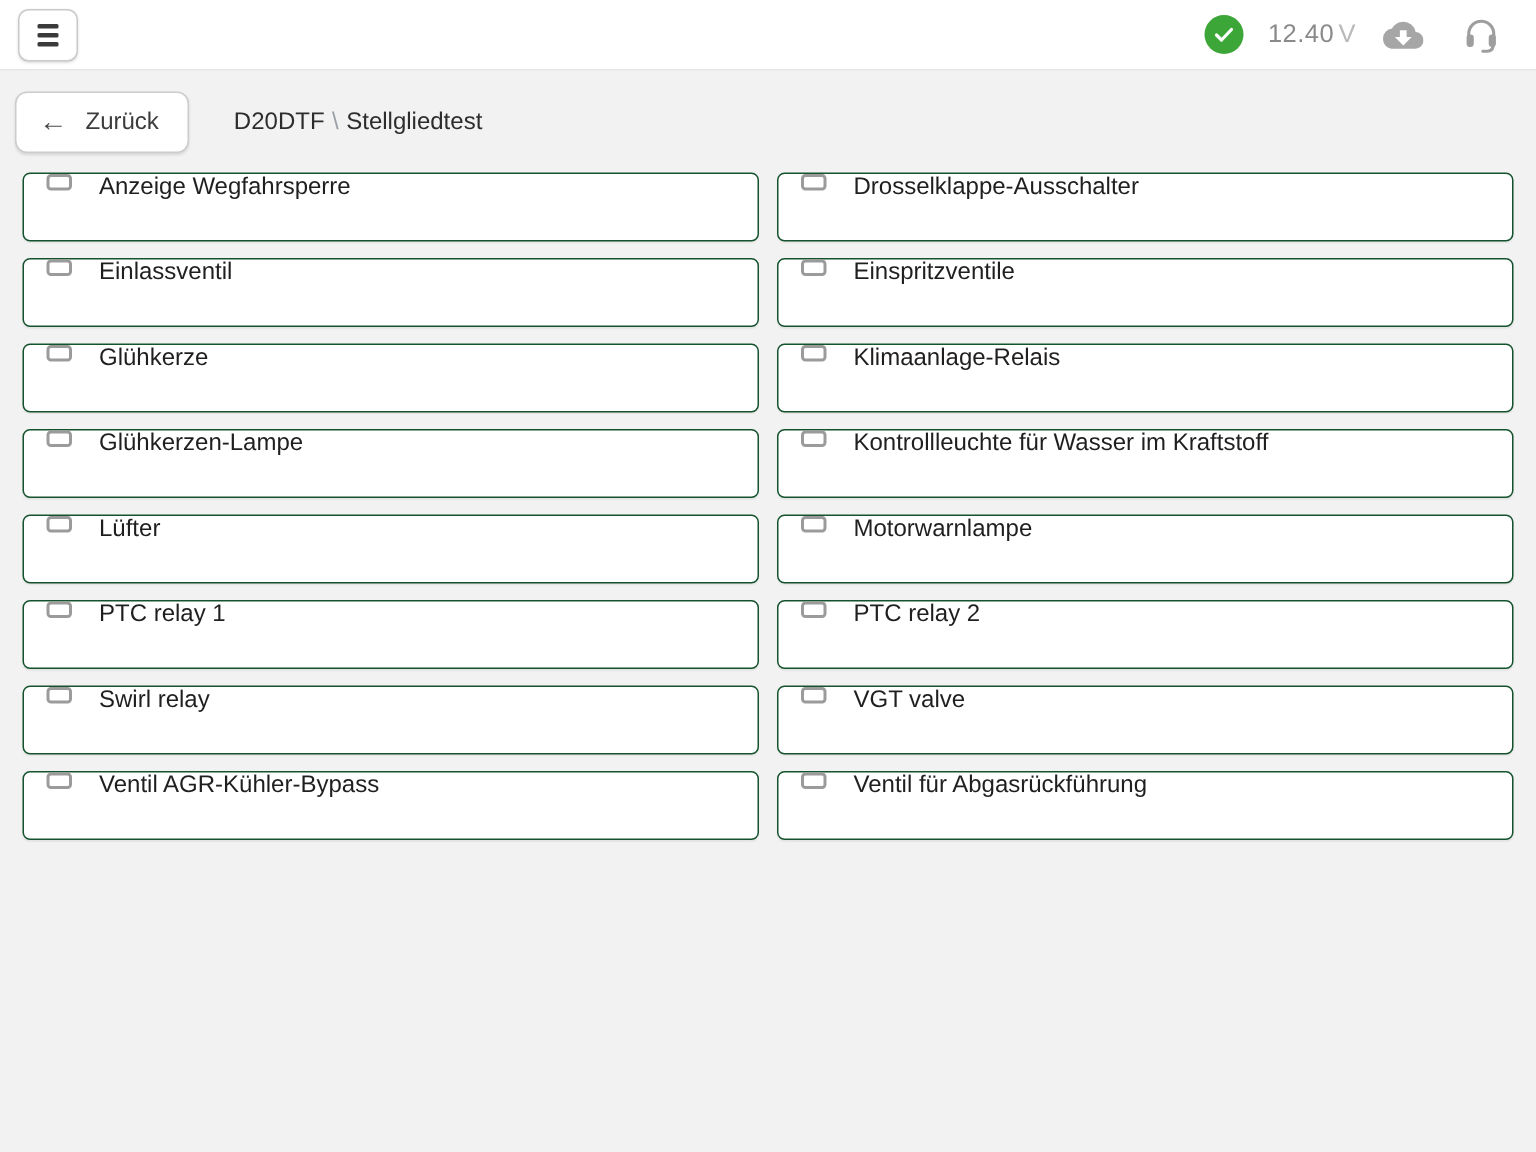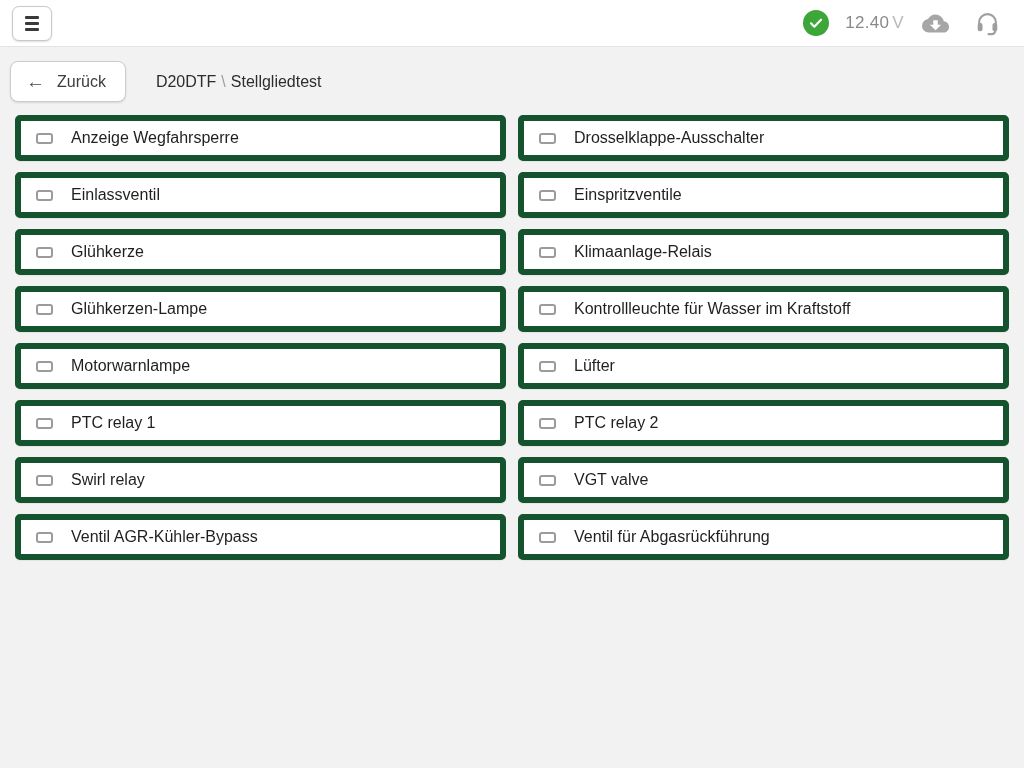--- a/index.html
+++ b/index.html
@@ -79,24 +79,24 @@
   .grid {
     margin: 13px 15px 0 15px;
     display: grid;
     grid-template-columns: 1fr 1fr;
     column-gap: 12px;
     row-gap: 11px;
     grid-auto-rows: 46px;
   }
   .act-btn {
     background: #fff;
-    border: 6px solid #14532d;
+    border: 1px solid #14532d;
     border-radius: 5px;
     box-shadow: 0 1px 1px rgba(0,0,0,.06);
-    display: flex; align-items: center;
+    display: flex; align-items: flex-start;
     padding: 0 15px;
     cursor: pointer;
     text-align: left;
     font-family: "Liberation Sans", sans-serif;
   }
   .act-icon {
     width: 17px; height: 11px;
     border: 2px solid #9b9b9b;
     border-radius: 3px;
     flex-shrink: 0;
@@ -186,28 +186,28 @@
     <button class="act-btn">
       <span class="act-icon"></span>
       <span class="act-label">Glühkerzen-Lampe</span>
     </button>
     <button class="act-btn">
       <span class="act-icon"></span>
       <span class="act-label">Kontrollleuchte für Wasser im Kraftstoff</span>
     </button>
     <button class="act-btn">
       <span class="act-icon"></span>
+      <span class="act-label">Lüfter</span>
+    </button>
+    <button class="act-btn">
+      <span class="act-icon"></span>
       <span class="act-label">Motorwarnlampe</span>
     </button>
     <button class="act-btn">
       <span class="act-icon"></span>
-      <span class="act-label">Lüfter</span>
-    </button>
-    <button class="act-btn">
-      <span class="act-icon"></span>
       <span class="act-label">PTC relay 1</span>
     </button>
     <button class="act-btn">
       <span class="act-icon"></span>
       <span class="act-label">PTC relay 2</span>
     </button>
     <button class="act-btn">
       <span class="act-icon"></span>
       <span class="act-label">Swirl relay</span>
     </button>

